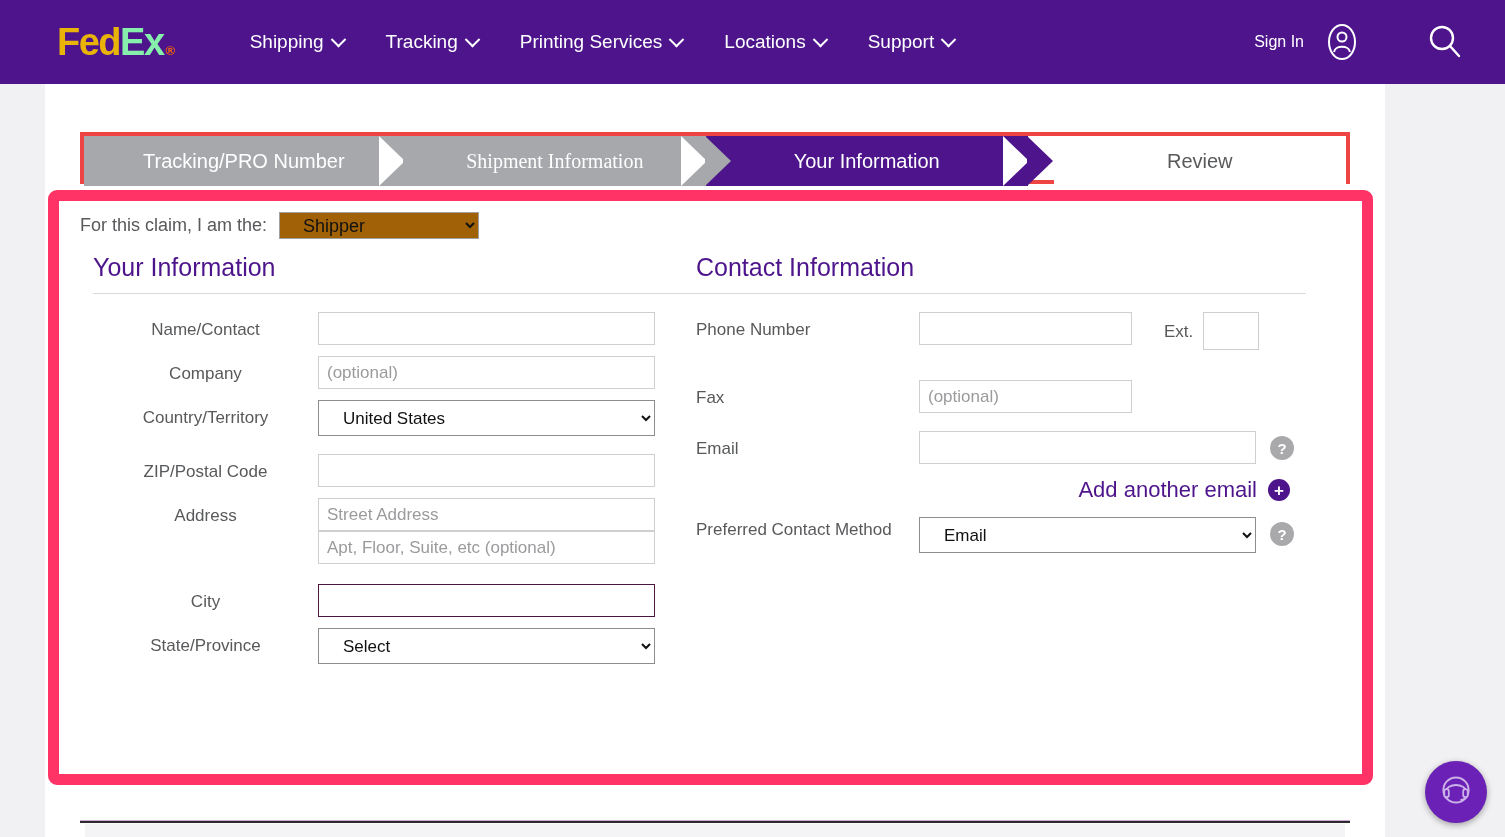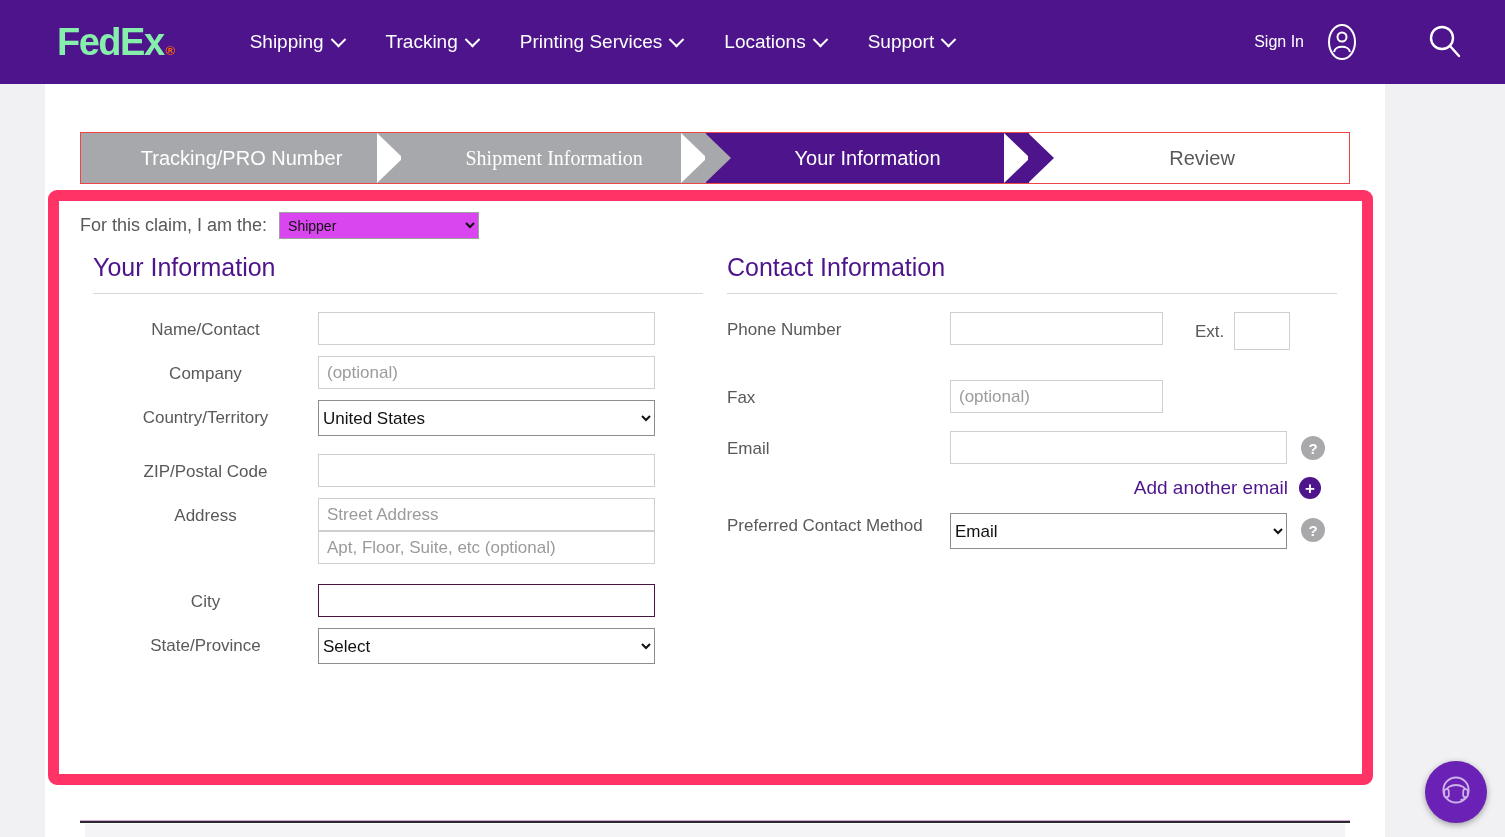--- a/index.html
+++ b/index.html
@@ -19,21 +19,21 @@
     display: flex; align-items: center;
   }
   .logo {
     margin-left: 57px;
     font-size: 38px; font-weight: bold;
     letter-spacing: -1.5px;
     line-height: 1;
     white-space: nowrap;
     display: flex; align-items: baseline;
   }
-  .logo .fed { color: #86efac; }
+  .logo .fed { color: #eab308; }
   .logo .ex  { color: #86efac; }
   .logo .reg { color: #ff6600; font-size: 13px; margin-left: 2px; }
 
   .navlinks { display: flex; align-items: center; margin-left: 76px; }
   .navitem {
     color: #ffffff; font-size: 19px;
     margin-right: 42px;
     white-space: nowrap;
     display: flex; align-items: center; cursor: pointer;
   }
@@ -56,21 +56,21 @@
     position: absolute; left: 45px; top: 84px;
     width: 1340px; height: 753px;
     background: #ffffff;
   }
 
   
   .steps {
     position: absolute; left: 80px; top: 132px;
     width: 1270px; height: 52px;
     background: #ffffff;
-    border: 1px solid #ef4444;
+    border: 4px solid #ef4444;
     display: flex;
   }
   .step {
     position: relative;
     height: 50px;
     display: flex; align-items: center; justify-content: center;
     font-size: 20px;
     cursor: pointer;
   }
   .step.done { background: #a6a8ab; color: #ffffff; }
@@ -108,30 +108,30 @@
   }
 
   
   .claimrow {
     position: absolute; left: 80px; top: 212px;
     display: flex; align-items: center;
   }
   .claimlabel { font-size: 18px; color: #58595b; margin-right: 12px; }
   .claimselect {
     width: 200px; height: 27px;
-    font-size: 14px; color: #111;
+    font-size: 18px; color: #111;
     font-family: "Liberation Sans", sans-serif;
     border: 1px solid #a0a0a0;
-    background: #d946ef;
-    padding-left: 4px;
+    background: #a16207;
+    padding-left: 19px;
   }
 
   
   .colL { position: absolute; left: 93px; top: 253px; width: 610px; }
-  .colR { position: absolute; left: 727px; top: 253px; width: 610px; }
+  .colR { position: absolute; left: 696px; top: 253px; width: 610px; }
 
   .secttitle {
     font-size: 25px; color: #4d148c;
     font-weight: normal;
     margin: 0 0 11px 0;
   }
   .sectrule { height: 1px; background: #d9d9db; margin-bottom: 18px; }
 
   .frow { display: flex; align-items: flex-start; margin-bottom: 11px; }
   .flabel {
@@ -156,42 +156,42 @@
   .fin.w213 { width: 213px; }
   .fin.w56  { width: 56px; height: 38px; }
   .fin.focused { border: 1px solid #4a1540; }
 
   .fsel {
     height: 36px;
     border: 1px solid #8d8d90;
     background: #ffffff;
     font-size: 17px;
     color: #111;
-    padding: 0 0;
+    padding: 0 20px;
     font-family: "Liberation Sans", sans-serif;
   }
   .fsel.w337 { width: 337px; }
 
   .extlabel { font-size: 17px; color: #58595b; margin: 0 10px 0 32px; padding-top: 10px; }
 
   .helpicon {
     width: 24px; height: 24px; border-radius: 50%;
     background: #a9a9ac; color: #ffffff;
     font-size: 15px; font-weight: bold;
     display: flex; align-items: center; justify-content: center;
     margin-left: 14px; margin-top: 5px;
     cursor: pointer;
   }
 
   .addemail {
     display: flex; align-items: center; justify-content: flex-end;
     width: 594px;
     margin: 13px 0 14px 0;
   }
-  .addemail .lnk { font-size: 19px; color: #4d148c; cursor: pointer; }
+  .addemail .lnk { font-size: 22px; color: #4d148c; cursor: pointer; }
   .plusicon {
     width: 22px; height: 22px; border-radius: 50%;
     background: #4d148c; color: #fff;
     display: flex; align-items: center; justify-content: center;
     font-size: 17px; font-weight: bold; line-height: 1;
     margin-left: 11px; cursor: pointer;
   }
 
   .twoline { padding-top: 2px; line-height: 1.25; }
 

